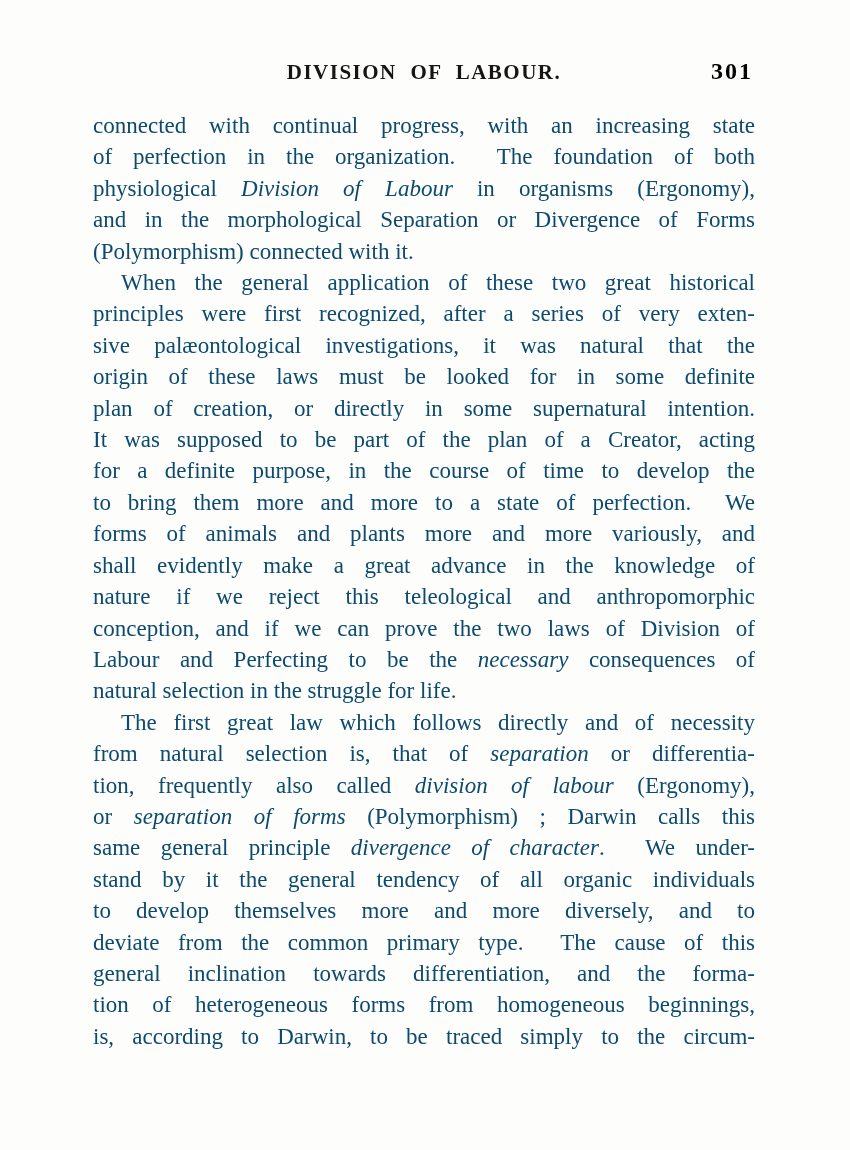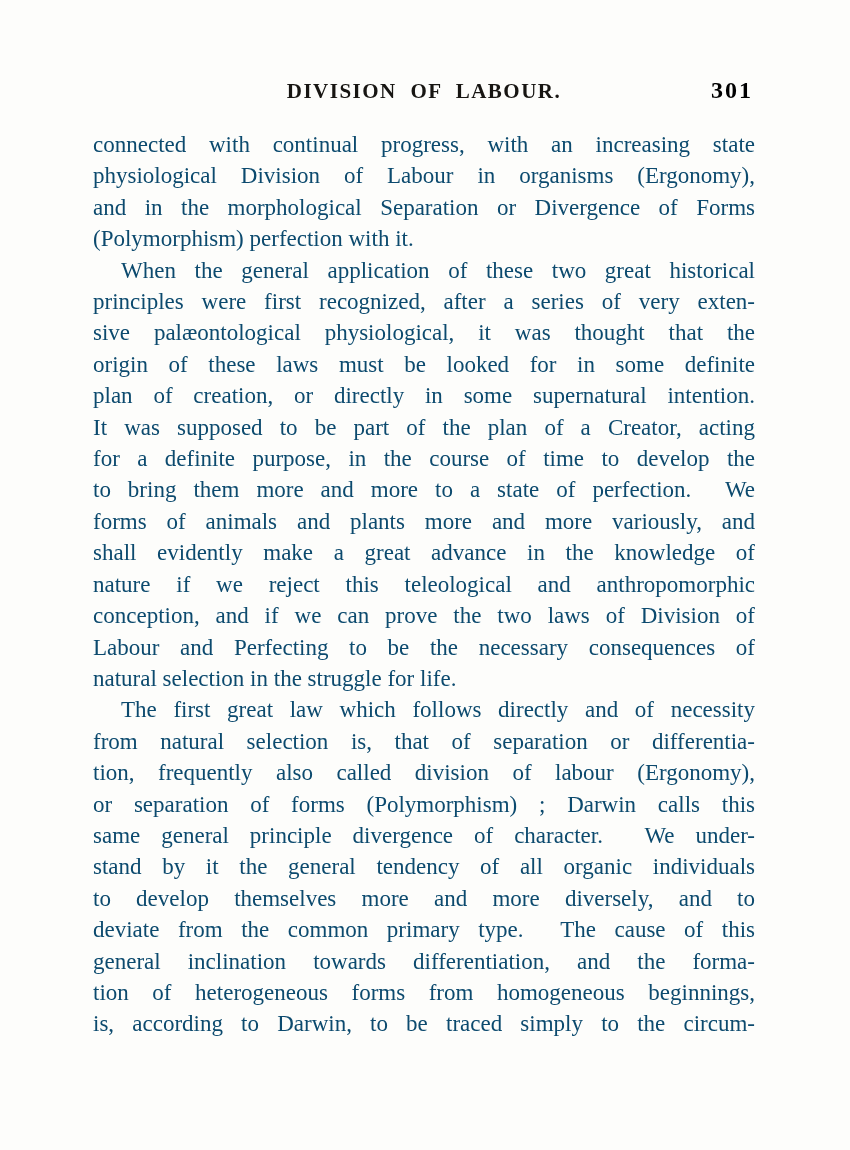--- a/index.html
+++ b/index.html
@@ -15,21 +15,20 @@
     background: #fdfdfb;
     color: #14120f;
     font-family: "Liberation Serif", "DejaVu Serif", serif;
     overflow: hidden;
   }
   .column {
     position: absolute;
     left: 93px;
     top: 60px;
     width: 662px;
-    margin-top: 19px;
   }
   .page-header {
     position: relative;
     height: 30px;
     margin-bottom: 20px;
   }
   .running-title {
     position: absolute;
     left: 0;
     right: 0;
@@ -62,39 +61,41 @@
     white-space: normal;
   }
   .line.short {
     text-align-last: left;
     -moz-text-align-last: left;
   }
   .line.indent {
     text-indent: 28px;
   }
   .line .it {
+    font-style: italic;
   }
 </style>
 </head>
 <body>
 
 <div class="page">
   <div class="column">
     <div class="page-header">
       <div class="running-title">DIVISION OF LABOUR.</div>
       <div class="page-number">301</div>
     </div>
     <div class="text-block" id="text-block">
         <div class="line"><span>connected with continual progress, with an increasing state</span></div>
+        <div class="line"><span>of perfection in the organization.&nbsp; The foundation of both</span></div>
         <div class="line"><span>physiological </span><span class="it">Division of Labour</span><span> in organisms (Ergonomy),</span></div>
         <div class="line"><span>and in the morphological Separation or Divergence of Forms</span></div>
-        <div class="line short"><span>(Polymorphism) perfection with it.</span></div>
+        <div class="line short"><span>(Polymorphism) connected with it.</span></div>
         <div class="line indent"><span>When the general application of these two great historical</span></div>
         <div class="line"><span>principles were first recognized, after a series of very exten-</span></div>
-        <div class="line"><span>sive palæontological physiological, it was thought that the</span></div>
+        <div class="line"><span>sive palæontological investigations, it was natural that the</span></div>
         <div class="line"><span>origin of these laws must be looked for in some definite</span></div>
         <div class="line"><span>plan of creation, or directly in some supernatural intention.</span></div>
         <div class="line"><span>It was supposed to be part of the plan of a Creator, acting</span></div>
         <div class="line"><span>for a definite purpose, in the course of time to develop the</span></div>
         <div class="line"><span>to bring them more and more to a state of perfection.&nbsp; We</span></div>
         <div class="line"><span>forms of animals and plants more and more variously, and</span></div>
         <div class="line"><span>shall evidently make a great advance in the knowledge of</span></div>
         <div class="line"><span>nature if we reject this teleological and anthropomorphic</span></div>
         <div class="line"><span>conception, and if we can prove the two laws of Division of</span></div>
         <div class="line"><span>Labour and Perfecting to be the </span><span class="it">necessary</span><span> consequences of</span></div>

